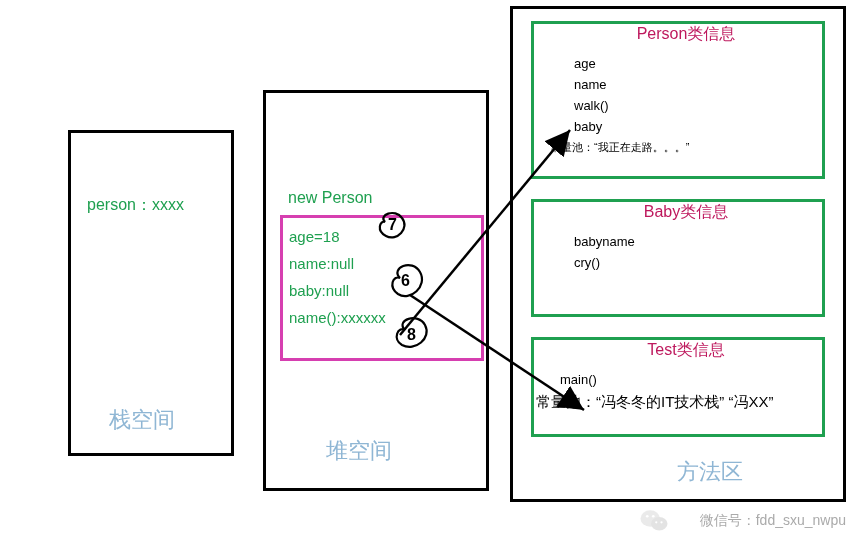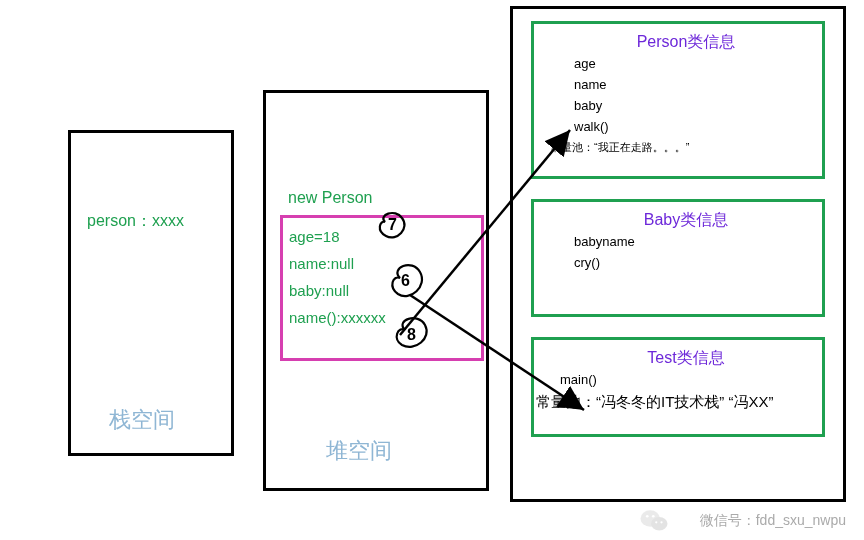--- a/index.html
+++ b/index.html
@@ -19,21 +19,20 @@
     width: 160px;
     height: 320px;
     border: 3px solid #000;
   }
   .stack-var {
     position: absolute;
     left: 16px;
     top: 62px;
     color: #1fa050;
     font-size: 16px;
-    margin-top: 16px;
   }
   .stack-label {
     position: absolute;
     left: 38px;
     bottom: 18px;
     color: #8fb6d4;
     font-size: 22px;
   }
   .heap-box {
     position: absolute;
@@ -79,26 +78,26 @@
     border: 3px solid #000;
   }
   .class-box {
     position: absolute;
     border: 3px solid #1fa050;
     padding: 6px 10px 8px 40px;
     box-sizing: border-box;
   }
   .class-title {
     position: absolute;
-    top: 8px;
+    top: 0;
     left: 0;
     right: 0;
     text-align: center;
     font-size: 16px;
-    color: #6d28d9;
+    color: #be185d;
     margin-left: 16px;
   }
   .class-field {
     font-size: 13px;
     color: #000;
     margin-top: 6px;
   }
   .const-pool {
     font-size: 11px;
     color: #000;
@@ -154,36 +153,37 @@
   </div>
   <div class="heap-label">堆空间</div>
 </div>
 
 <div class="method-box">
   <div class="class-box" style="left:18px;top:12px;width:294px;height:158px;">
     <div class="class-title">Person类信息</div>
     <div style="height:20px"></div>
     <div class="class-field">age</div>
     <div class="class-field">name</div>
+    <div class="class-field">walk()</div>
     <div class="class-field">baby</div>
-    <div class="class-field">walk()</div>
     <div class="const-pool">常量池：“我正在走路。。。”</div>
   </div>
   <div class="class-box" style="left:18px;top:190px;width:294px;height:118px;">
     <div class="class-title">Baby类信息</div>
     <div style="height:20px"></div>
     <div class="class-field">babyname</div>
     <div class="class-field">cry()</div>
   </div>
   <div class="class-box" style="left:18px;top:328px;width:294px;height:100px;padding-left:26px;">
     <div class="class-title">Test类信息</div>
     <div style="height:20px"></div>
     <div class="class-field">main()</div>
     <div class="const-pool" style="font-size:15px;">常量池：“冯冬冬的IT技术栈” “冯XX”</div>
   </div>
+  <div class="method-label">方法区</div>
 </div>
 
 <svg class="overlay" width="864" height="540">
   <defs>
     <marker id="arr" markerWidth="12" markerHeight="12" refX="10" refY="5" orient="auto">
       <path d="M0,0 L10,5 L0,10 z" fill="#000"></path>
     </marker>
   </defs>
 
   <line x1="400" y1="335" x2="570" y2="130" stroke="#000" stroke-width="2.5" marker-end="url(#arr)"></line>

